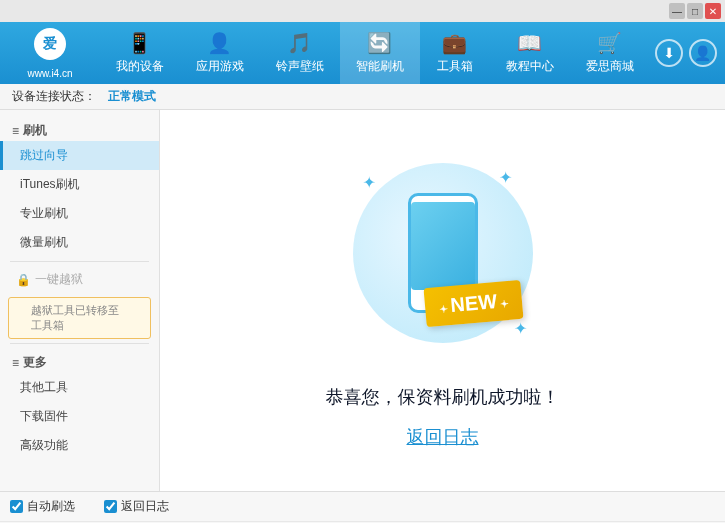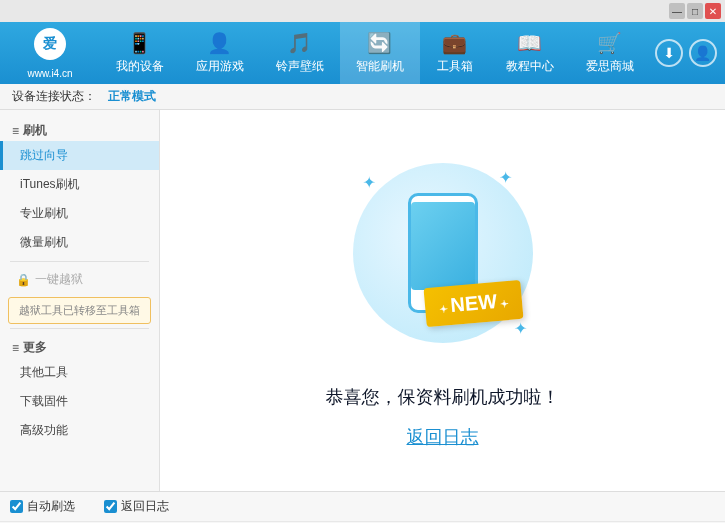--- a/index.html
+++ b/index.html
@@ -155,21 +155,21 @@
     .sidebar-divider {
       height: 1px;
       background: #e0e0e0;
       margin: 4px 10px;
     }
     .sidebar-warning-box {
       margin: 4px 8px;
       background: #fff9e6;
       border: 1px solid #f0c060;
       border-radius: 3px;
-      padding: 5px 10px;
+      padding: 5px 22px;
       font-size: 11px;
       color: #888;
     }
     .sidebar-lock-item {
       padding: 5px 12px 5px 16px;
       font-size: 12px;
       color: #aaa;
       display: flex;
       align-items: center;
       gap: 4px;

